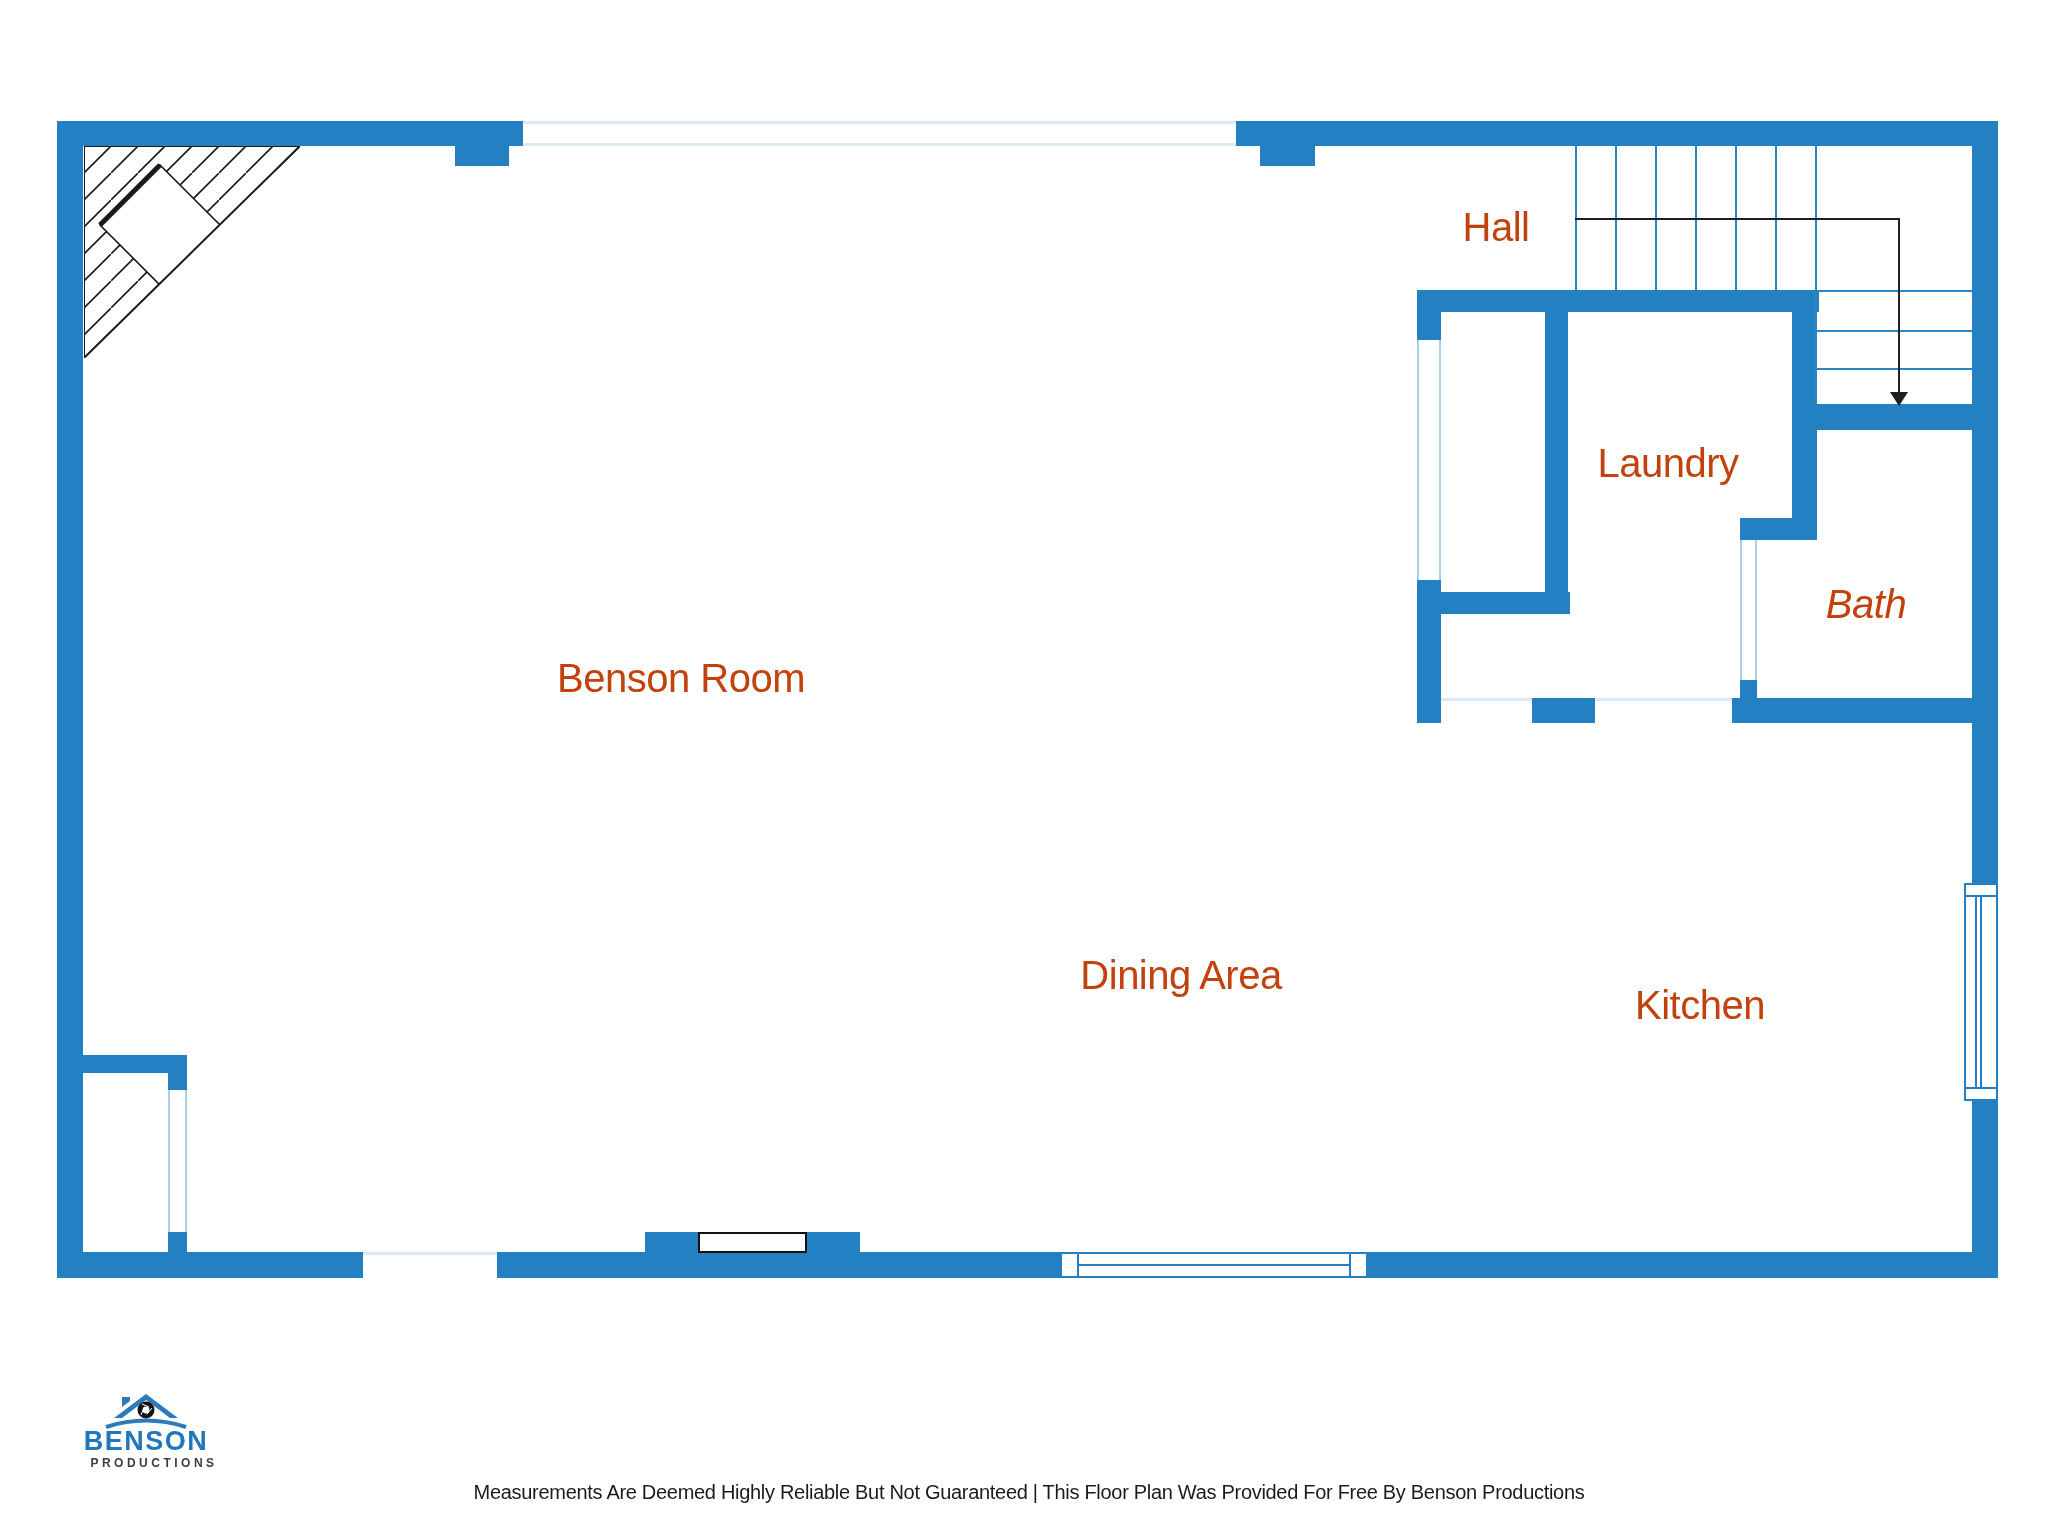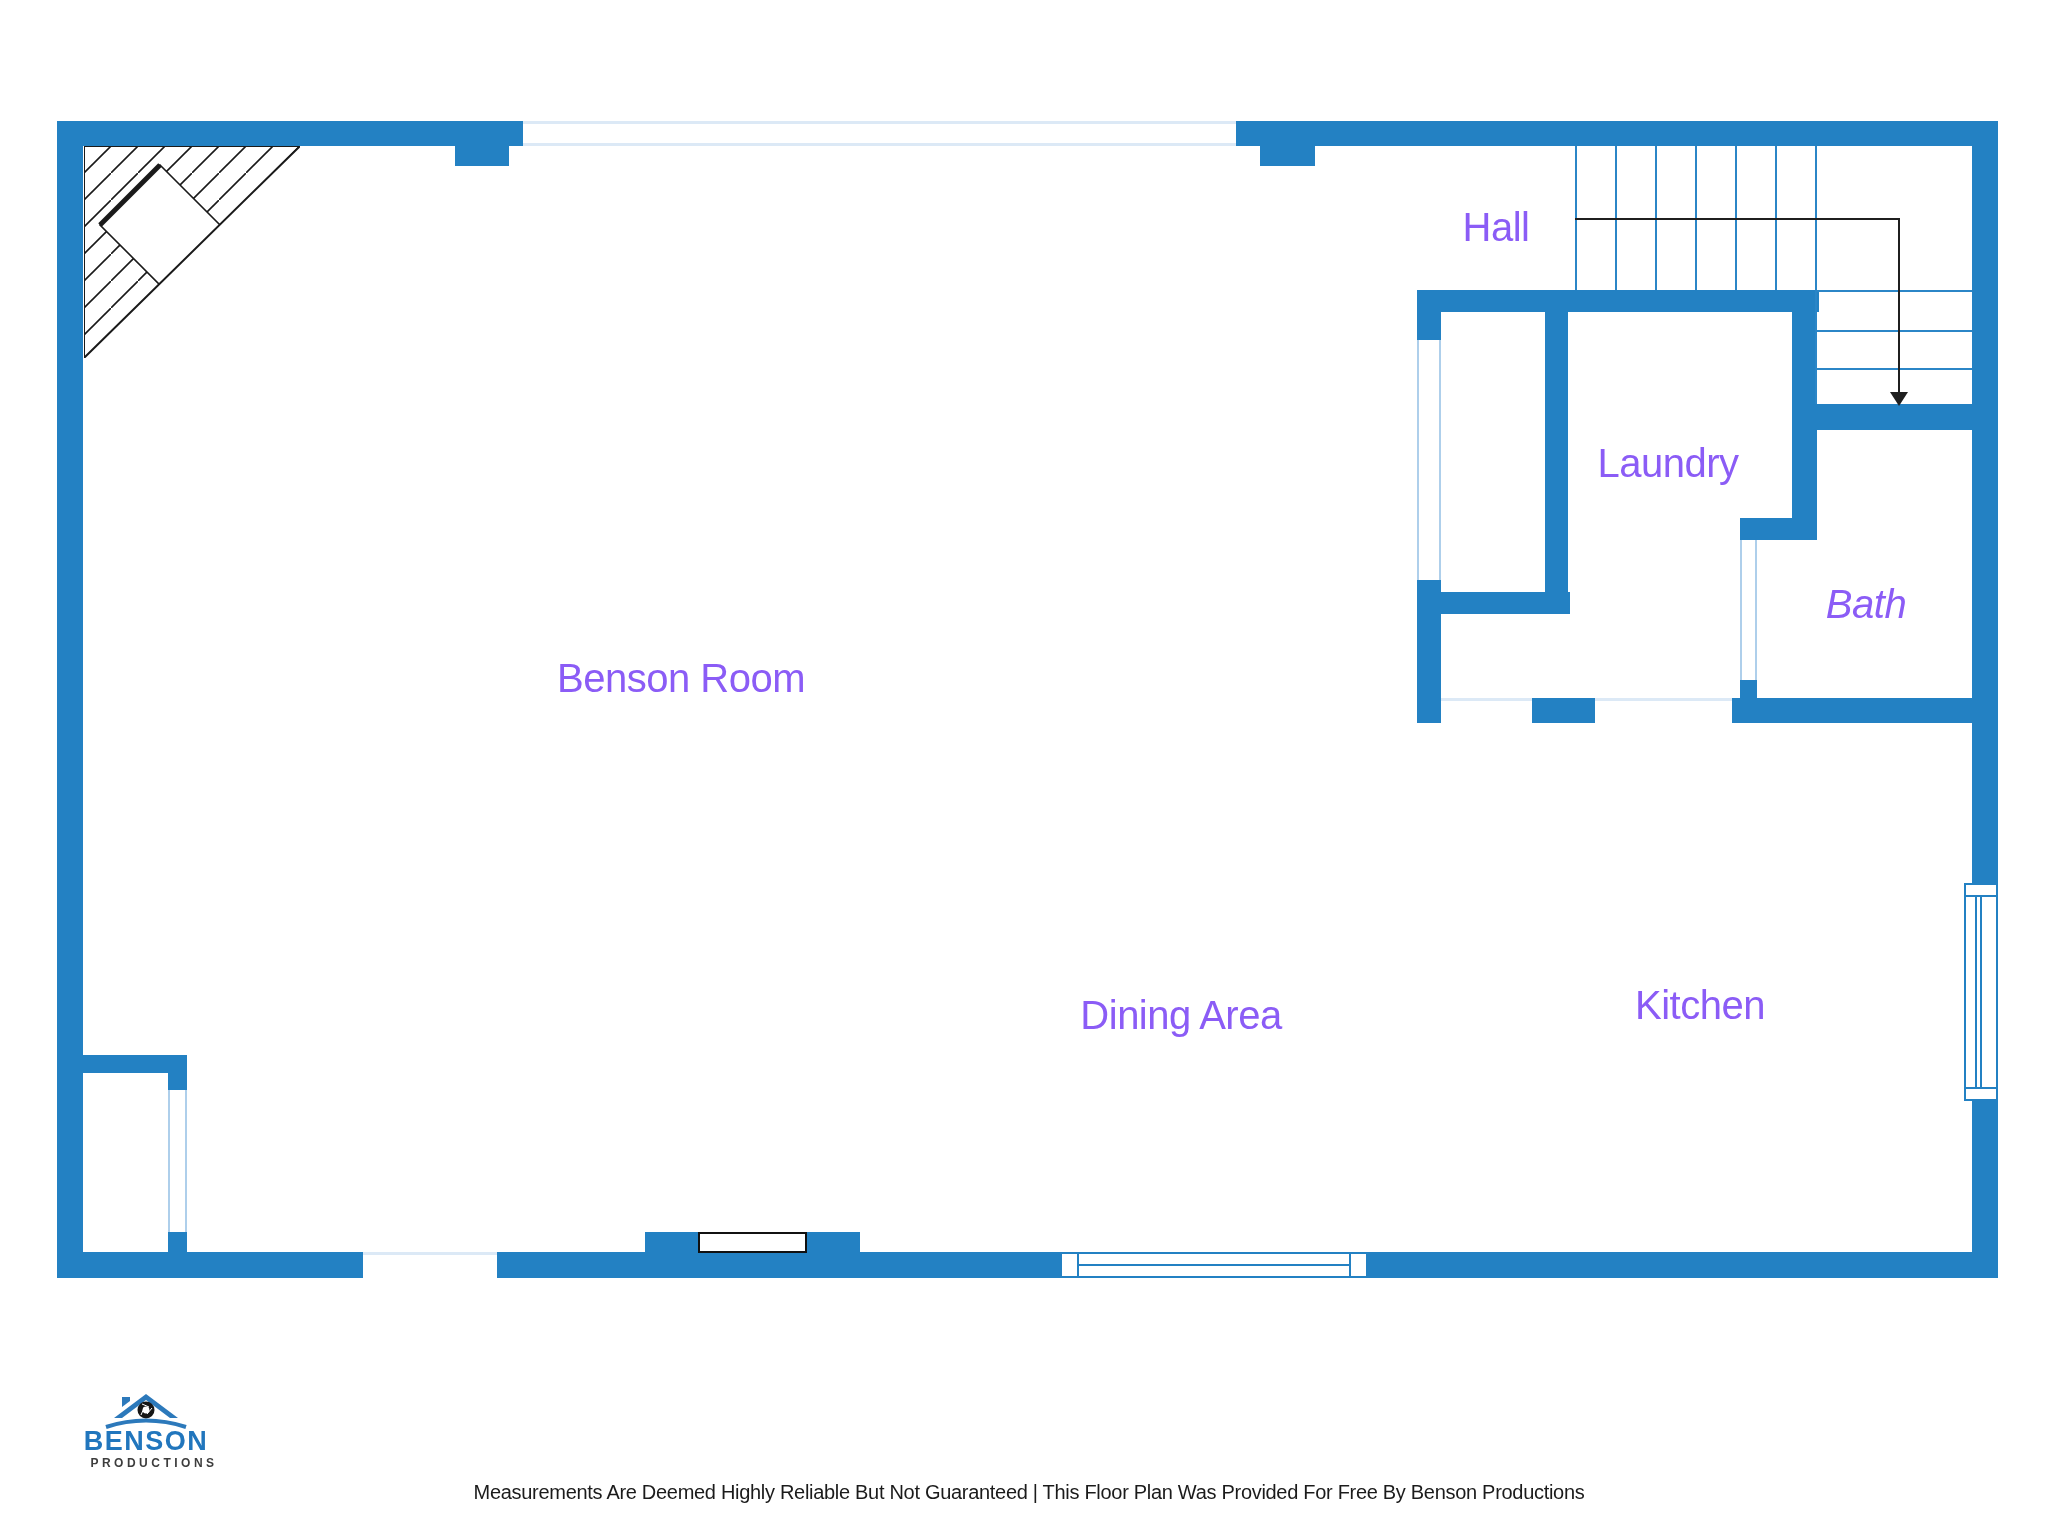--- a/index.html
+++ b/index.html
@@ -5,21 +5,21 @@
   html,body{margin:0;padding:0;background:#ffffff;}
   body{width:2048px;height:1536px;position:relative;overflow:hidden;
        font-family:"Liberation Sans", sans-serif;}
   .abs{position:absolute;}
   .wall{position:absolute;background:#2381c3;}
   .thinline{position:absolute;background:#2b86c7;}
   .openline{position:absolute;background:#dce9f6;}
   .blackline{position:absolute;background:#1f1f1f;}
   .window-col{position:absolute;background:#ffffff;border-left:2px solid #aecfeb;border-right:2px solid #aecfeb;box-sizing:border-box;}
   .room-label{position:absolute;transform:translate(-50%,-50%);font-size:40px;
-      color:#8b5cf6;letter-spacing:-0.5px;white-space:nowrap;}
+      color:#c2410c;letter-spacing:-0.5px;white-space:nowrap;}
   .win-blue{position:absolute;background:#fff;border:2px solid #2381c3;box-sizing:border-box;}
   .win-black{position:absolute;background:#fff;border:2px solid #111111;box-sizing:border-box;}
   .arrowhead{position:absolute;width:0;height:0;border-left:9px solid transparent;
       border-right:9px solid transparent;border-top:14px solid #1f1f1f;}
   #brand-name{position:absolute;left:66px;top:1426px;width:160px;text-align:center;
       font-size:27px;font-weight:bold;letter-spacing:1.5px;color:#2176bd;}
   #brand-tagline{position:absolute;left:74px;top:1456px;width:160px;text-align:center;
       font-size:12px;font-weight:600;letter-spacing:3.5px;color:#3d3d3d;}
   #disclaimer{position:absolute;left:0;top:1481px;width:2058px;text-align:center;
       font-size:20px;color:#1b1b1b;letter-spacing:-0.3px;}
@@ -112,21 +112,21 @@
     <polygon points="76,19 136,79 76,139 16,79" fill="#ffffff" stroke="#1a1a1a" stroke-width="1.6"></polygon>
     <line x1="16" y1="79" x2="76" y2="19" stroke="#1a1a1a" stroke-width="5"></line>
   </g>
   <path d="M0,0 L216,0 L0,212 Z" fill="none" stroke="#1a1a1a" stroke-width="2"></path>
 </svg>
 
 <div class="room-label" style="left:681px;top:678px;">Benson Room</div>
 <div class="room-label" style="left:1496px;top:227px;">Hall</div>
 <div class="room-label" style="left:1668px;top:418px;margin-top:45px;">Laundry</div>
 <div class="room-label" style="left:1866px;top:604px;font-style:italic;">Bath</div>
-<div class="room-label" style="left:1181px;top:1015px;">Dining Area</div>
+<div class="room-label" style="left:1181px;top:975px;">Dining Area</div>
 <div class="room-label" style="left:1700px;top:1005px;text-align:right;">Kitchen</div>
 
 <svg class="abs" style="left:100px;top:1385px;" width="92" height="46" viewBox="0 0 92 46">
   <polygon points="14,33 46,9 78,33 70,33 46,15 22,33" fill="#2c79bb"></polygon>
   <polygon points="22,22 22,12 30,12 30,16" fill="#2c79bb"></polygon>
   <circle cx="46" cy="25" r="8.5" fill="#161616"></circle>
   <circle cx="46" cy="25" r="3.4" fill="#ffffff"></circle>
   <line x1="42" y1="19" x2="49" y2="22" stroke="#fff" stroke-width="1"></line>
   <line x1="52" y1="23" x2="47" y2="29" stroke="#fff" stroke-width="1"></line>
   <line x1="41" y1="30" x2="44" y2="23" stroke="#fff" stroke-width="1"></line>

